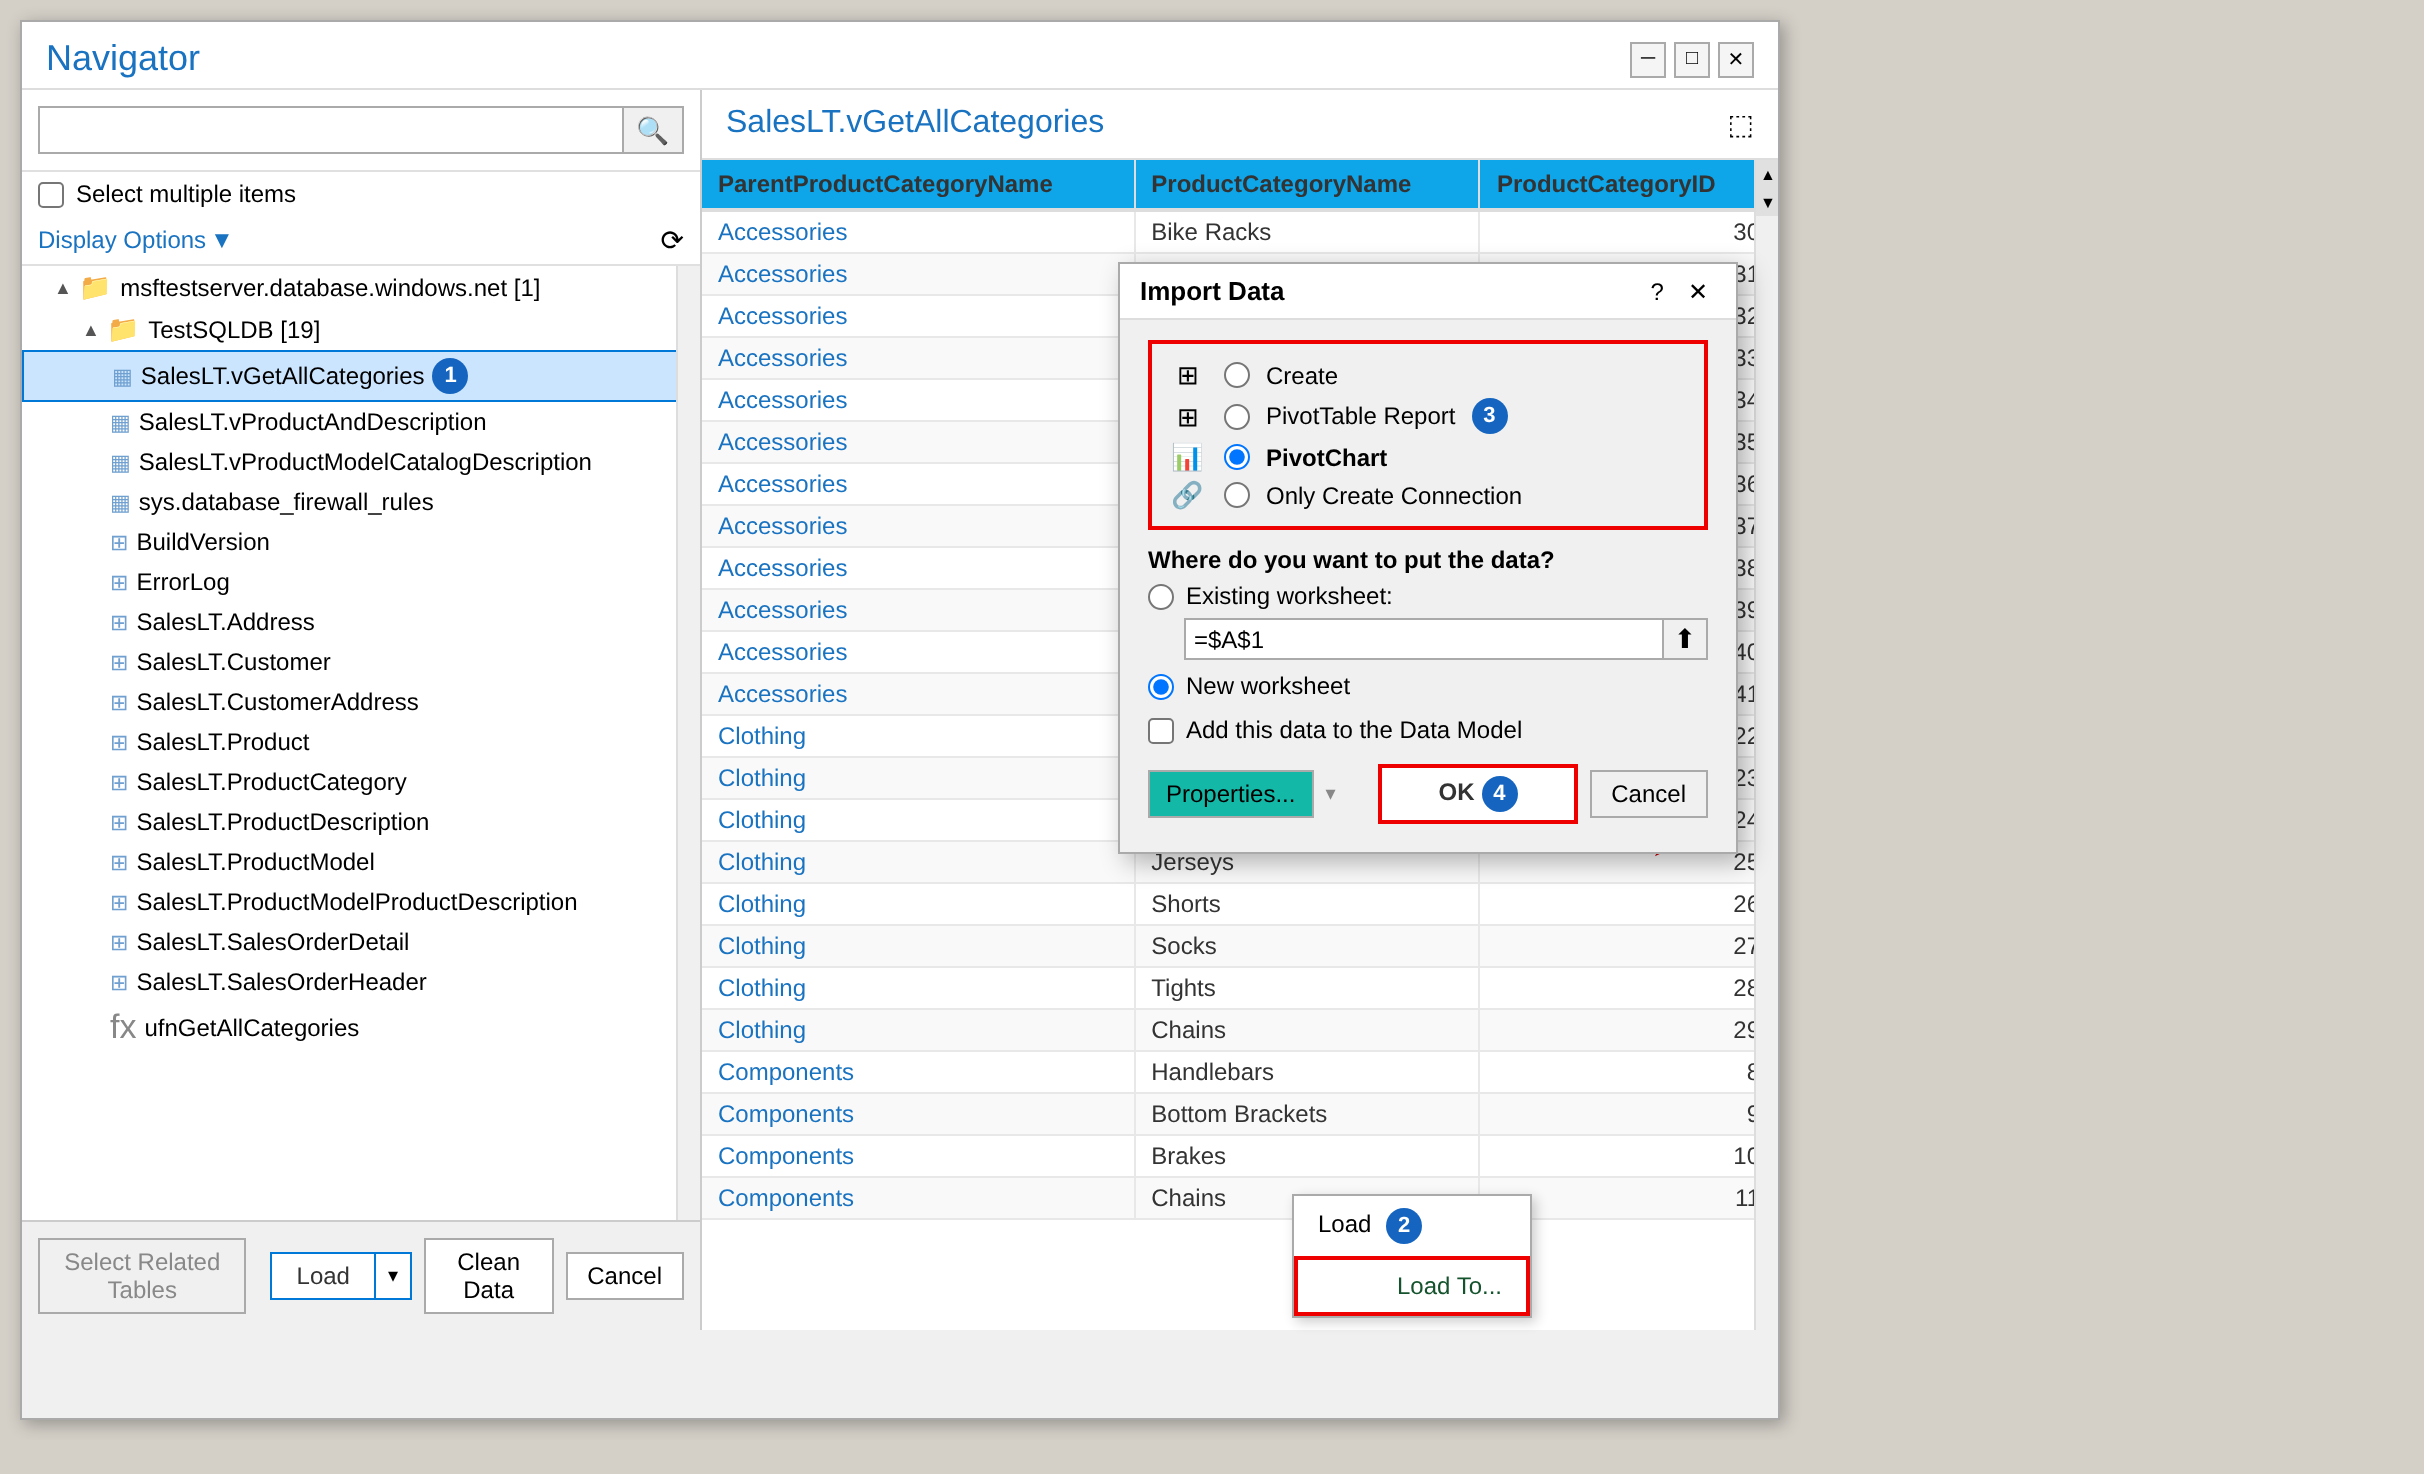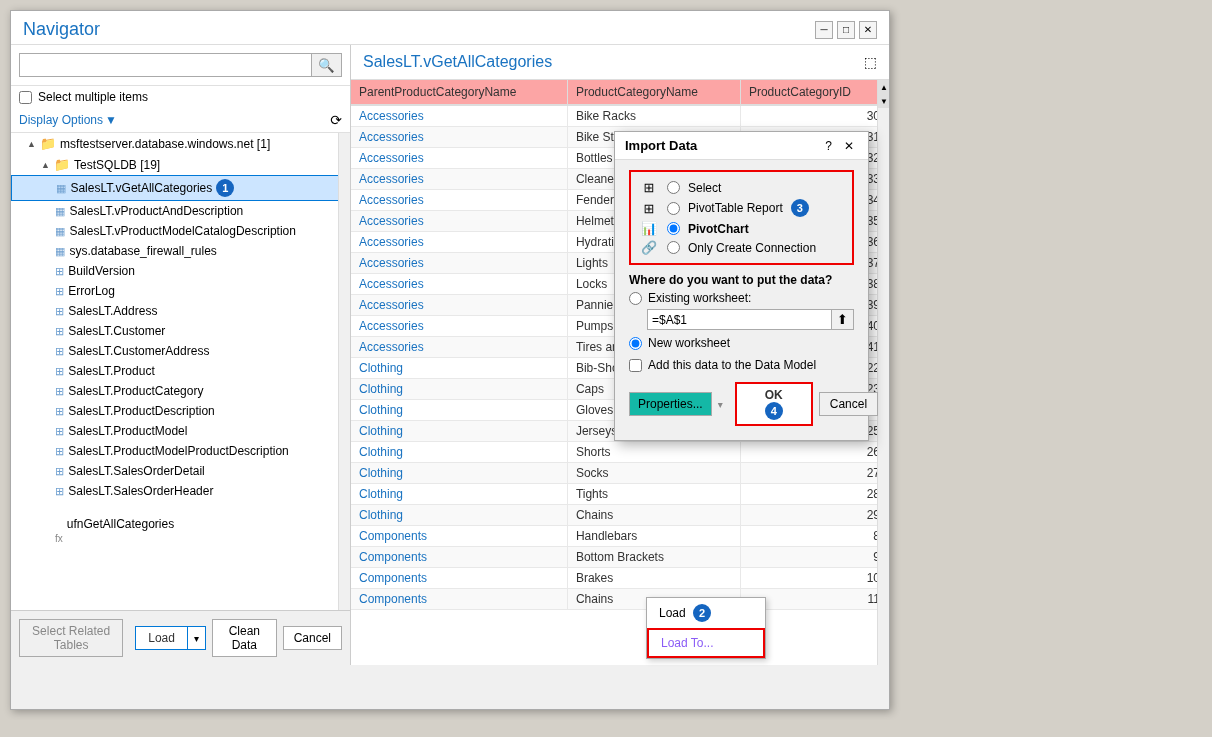--- a/index.html
+++ b/index.html
@@ -114,21 +114,21 @@
       display: flex;
       align-items: center;
       gap: 4px;
       white-space: nowrap;
     }
     .tree-item.selected { background: #cce5ff; border: 1px solid #0078d7; }
 
     .tree-icon-folder { color: #d4a017; font-size: 13px; }
     .tree-icon-table { color: #70a0d0; font-size: 11px; }
     .tree-icon-view { color: #70a0d0; font-size: 11px; }
-    .tree-icon-func { color: #888; font-size: 10px; margin-top: 29px; }
+    .tree-icon-func { color: #888; font-size: 17px; }
     .expand-arrow { font-size: 9px; color: #555; }
 
     .indent-1 { padding-left: 16px; }
     .indent-2 { padding-left: 30px; }
     .indent-3 { padding-left: 44px; }
 
     .bottom-bar {
       padding: 8px;
       background: #f0f0f0;
       border-top: 1px solid #ccc;
@@ -193,21 +193,22 @@
       left: 635px;
       width: 120px;
     }
     .load-dropdown-item {
       padding: 6px 12px;
       cursor: pointer;
       font-size: 12px;
     }
     .load-dropdown-item.highlighted {
       border: 2px solid #e00;
-      color: #8b5cf6;
+      color: #14532d;
+      text-align: right;
     }
 
     
     .right-panel {
       flex: 1;
       background: #fff;
       display: flex;
       flex-direction: column;
       overflow: hidden;
     }
@@ -226,26 +227,26 @@
       overflow: hidden;
       position: relative;
     }
 
     .data-table {
       width: 100%;
       border-collapse: collapse;
       font-size: 12px;
     }
     .data-table th {
-      background: #fca5a5;
+      background: #0ea5e9;
       border-bottom: 2px solid #ddd;
       border-right: 1px solid #ddd;
       padding: 5px 8px;
       text-align: left;
-      font-weight: 400;
+      font-weight: 700;
       color: #333;
       margin-top: 32px;
     }
     .data-table td {
       border-bottom: 1px solid #e8e8e8;
       border-right: 1px solid #e8e8e8;
       padding: 3px 8px;
       color: #333;
     }
     .data-table tr:nth-child(even) { background: #f9f9f9; }
@@ -267,21 +268,21 @@
       align-items: center;
       justify-content: center;
       font-size: 8px;
     }
 
     
     .import-dialog {
       position: absolute;
       top: 120px;
       right: 20px;
-      width: 255px;
+      width: 310px;
       background: #f0f0f0;
       border: 1px solid #aaa;
       box-shadow: 4px 4px 12px rgba(0,0,0,0.3);
       z-index: 200;
     }
     .import-title-bar {
       background: #fff;
       padding: 6px 10px;
       display: flex;
       align-items: center;
@@ -685,21 +686,21 @@
         <span style="cursor:pointer;padding:0 4px;">✕</span>
       </div>
     </div>
     <div class="import-body">
 
       <div class="radio-section">
 
         <div class="radio-row">
           <span class="radio-icon">⊞</span>
           <input type="radio" name="viewtype" style="">
-          <label class="radio-label">Select</label>
+          <label class="radio-label">Create</label>
         </div>
 
         <div class="radio-row">
           <span class="radio-icon">⊞</span>
           <input type="radio" name="viewtype" style="">
           <label class="radio-label">PivotTable Report</label>
           <span class="badge-num">3</span>
         </div>
 
         <div class="radio-row highlighted">

